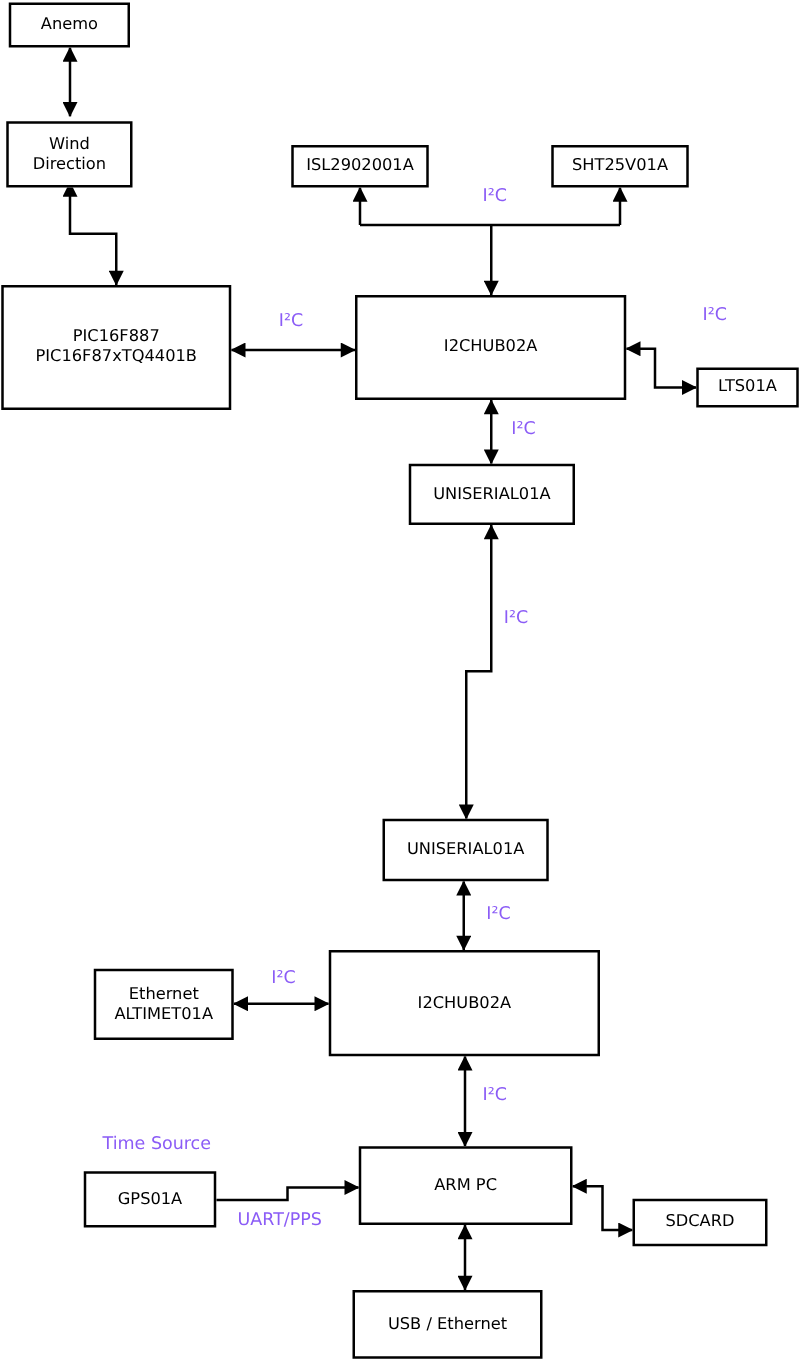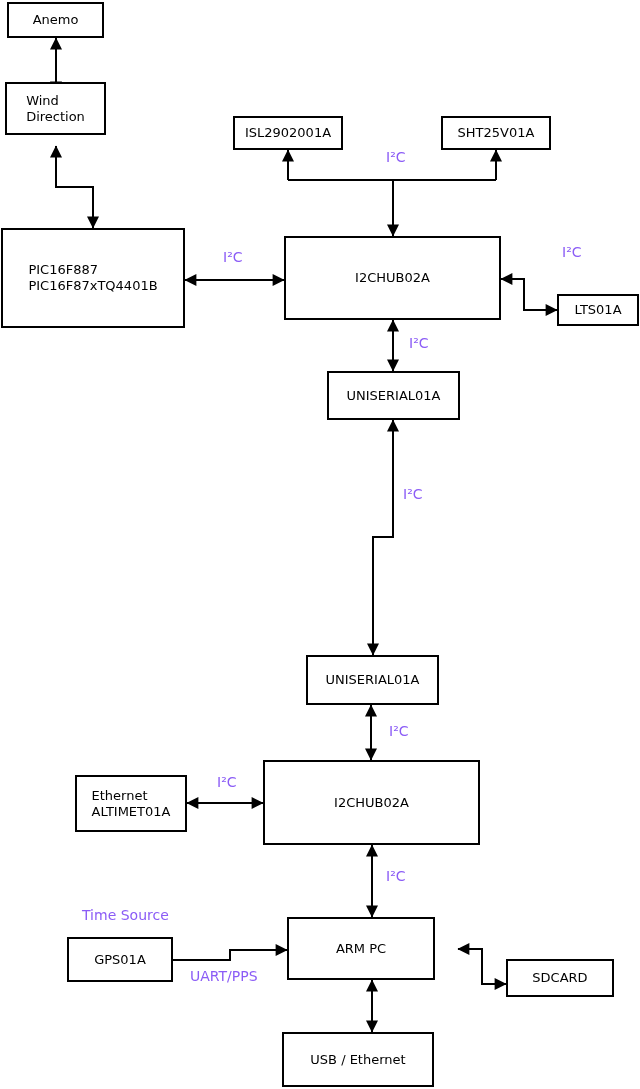--- a/index.html
+++ b/index.html
@@ -22,20 +22,21 @@
     height: 1089px;
   }
   .node {
     position: absolute;
     box-sizing: border-box;
     background: #ffffff;
     border: 2px solid #000000;
     display: flex;
     align-items: center;
     justify-content: center;
+    text-align: center;
     font-size: 13px;
     line-height: 16px;
     color: #000000;
     white-space: pre-line;
   }
   .edge-label {
     position: absolute;
     font-size: 14px;
     line-height: 15px;
     color: #8b5cf6;
@@ -69,21 +70,21 @@
     <path d="M371 705 V760" marker-start="url(#arr)" marker-end="url(#arr)"></path>
     <path d="M187 803 H263" marker-start="url(#arr)" marker-end="url(#arr)"></path>
     <path d="M372 845 V917" marker-start="url(#arr)" marker-end="url(#arr)"></path>
     <path d="M173 960 H230 V950 H287" marker-end="url(#arr)"></path>
     <path d="M458 949 H482 V984 H506" marker-start="url(#arr)" marker-end="url(#arr)"></path>
     <path d="M372 980 V1032" marker-start="url(#arr)" marker-end="url(#arr)"></path>
   </svg>
 
   <div class="node" style="left:7px; top:2px; width:97px; height:36px;">Anemo</div>
 
-  <div class="node" style="left:5px; top:82px; width:101px; height:53px;">Wind
+  <div class="node" style="left:5px; top:97px; width:101px; height:53px;">Wind
 Direction</div>
 
   <div class="node" style="left:1px; top:228px; width:184px; height:100px;">PIC16F887
 PIC16F87xTQ4401B</div>
 
   <div class="node" style="left:233px; top:116px; width:110px; height:34px;">ISL2902001A</div>
 
   <div class="node" style="left:441px; top:116px; width:110px; height:34px;">SHT25V01A</div>
 
   <div class="node" style="left:284px; top:236px; width:217px; height:84px;">I2CHUB02A</div>
@@ -92,21 +93,21 @@
 
   <div class="node" style="left:327px; top:371px; width:133px; height:49px;">UNISERIAL01A</div>
 
   <div class="node" style="left:306px; top:655px; width:133px; height:50px;">UNISERIAL01A</div>
 
   <div class="node" style="left:263px; top:760px; width:217px; height:85px;">I2CHUB02A</div>
 
   <div class="node" style="left:75px; top:775px; width:112px; height:57px;">Ethernet
 ALTIMET01A</div>
 
-  <div class="node" style="left:287px; top:917px; width:148px; height:63px;">ARM PC</div>
+  <div class="node" style="left:287px; top:917px; width:171px; height:63px;">ARM PC</div>
 
   <div class="node" style="left:67px; top:937px; width:106px; height:45px;">GPS01A</div>
 
   <div class="node" style="left:506px; top:959px; width:108px; height:38px;">SDCARD</div>
 
   <div class="node" style="left:282px; top:1032px; width:152px; height:55px;">USB / Ethernet</div>
 
   <div class="edge-label" style="left:386px; top:150px;">I²C</div>
 
   <div class="edge-label" style="left:223px; top:250px;">I²C</div>

